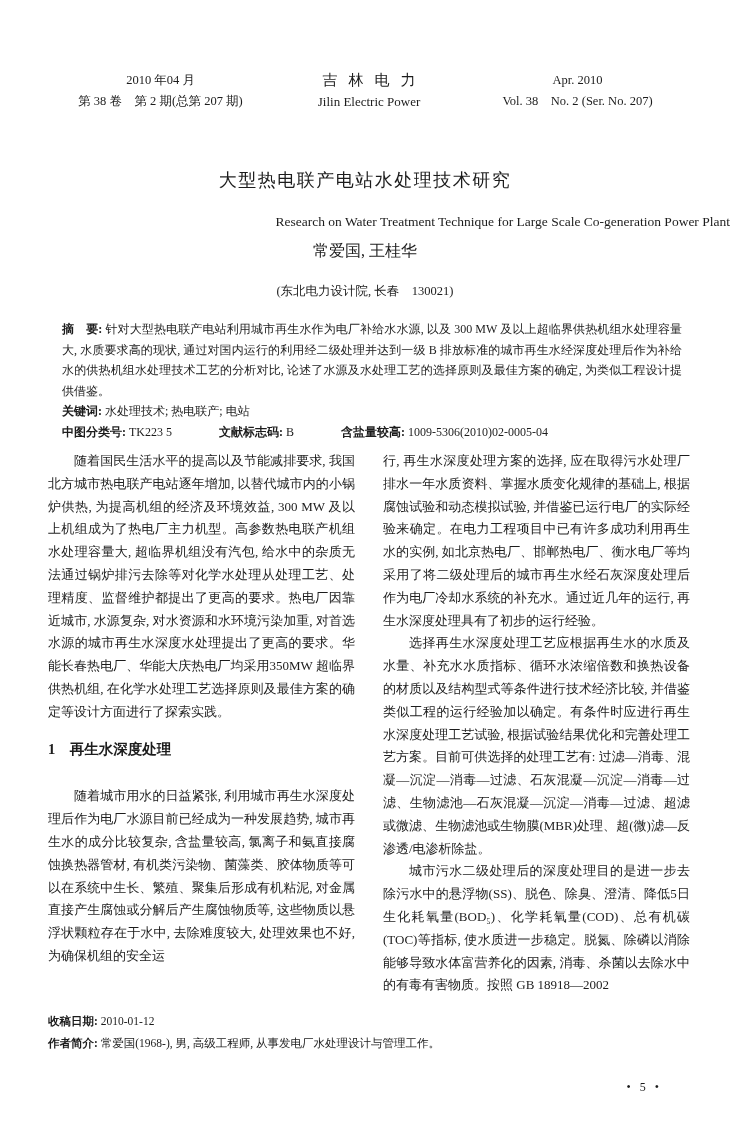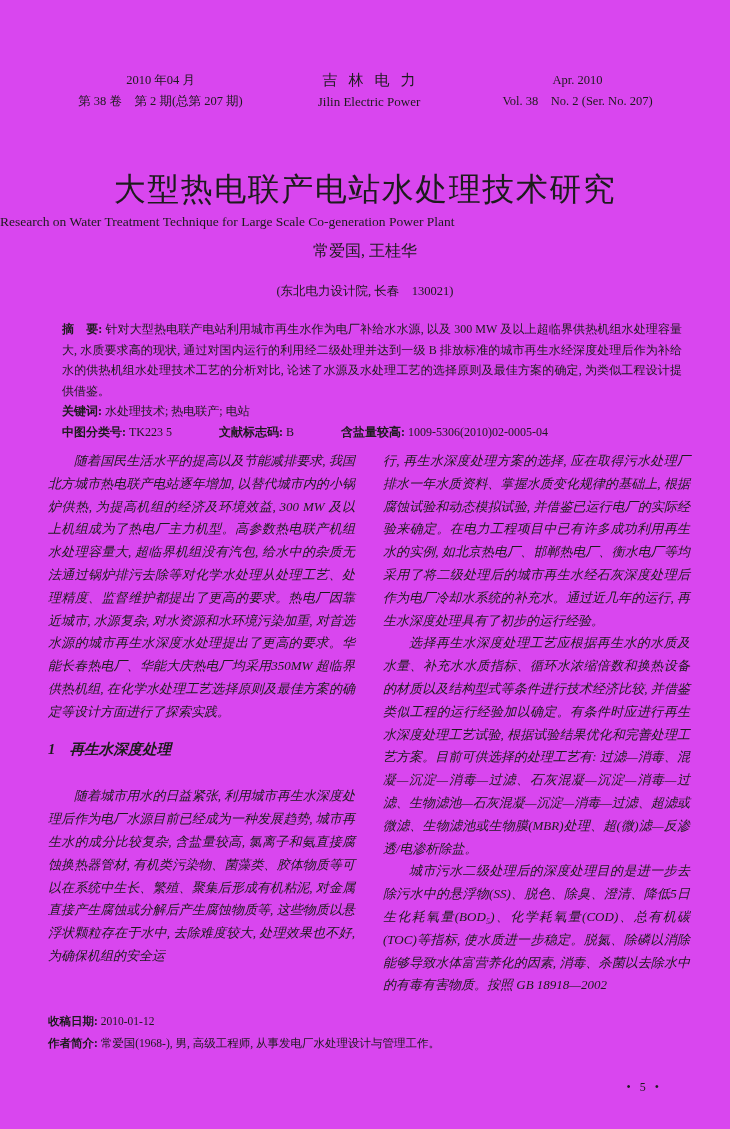--- a/index.html
+++ b/index.html
@@ -1,44 +1,44 @@
 <!DOCTYPE html>
 <html lang="zh"><head>
 <meta charset="utf-8">
 <style>
   html,body { margin:0; padding:0; background:#e8e8e8; }
   .page {
     position:relative;
     width:730px; height:1129px;
     margin:0 auto;
-    background:#d946ef;
+    background:#ffffff;
     color:#1c1c1c;
     font-family:"Liberation Serif","DejaVu Serif",serif;
     overflow:hidden;
   }
   
   .header {
     position:absolute; top:70px; left:48px; right:40px;
     display:flex; justify-content:space-between; align-items:flex-start;
     font-size:12.5px; line-height:21px; text-align:center;
   }
   .header-left  { width:225px; }
   .header-right { width:225px; }
   .header-center{ flex:1; }
   .journal-name-zh { font-size:15px; letter-spacing:11px; text-indent:11px; line-height:21px; }
   .journal-name-en { font-size:13px; line-height:21px; }
   
   .doc-title {
     position:absolute; top:168px; left:0; width:100%;
-    text-align:center; font-size:32px; font-weight:400; letter-spacing:1.5px;
+    text-align:center; font-size:18px; font-weight:400; letter-spacing:1.5px;
     margin:0;
   }
   .doc-title-en {
     position:absolute; top:214px; left:0; width:100%;
-    text-align:left; font-size:13.5px; font-weight:400; margin:0;
+    text-align:right; font-size:13.5px; font-weight:400; margin:0;
   }
   .authors {
     position:absolute; top:241px; left:0; width:100%;
     text-align:center; font-size:16px;
   }
   .affiliation {
     position:absolute; top:283px; left:0; width:100%;
     text-align:center; font-size:12.5px;
   }
   
@@ -46,21 +46,21 @@
     position:absolute; top:319px; left:62px; width:620px;
     font-size:12px; line-height:20.5px; text-align:justify;
   }
   .meta .label { font-weight:bold; }
   .class-row { text-align:left; }
   .class-item { display:inline-block; margin-right:44px; }
   .class-item:last-child { margin-right:0; }
   
   .columns {
     position:absolute; top:450px; left:48px; right:40px; height:560px;
-    display:flex; gap:28px;font-style:italic;
+    display:flex; gap:28px;
   }
   .col { flex:1; font-size:13px; line-height:22.8px; text-align:justify; }
   .col p { margin:0; text-indent:2em; }
   .col p.no-indent { text-indent:0; }
   .section-heading {
     font-size:14.5px; font-weight:bold;
     margin:14px 0 25px; text-indent:0;
   }
   
   .footnote {

